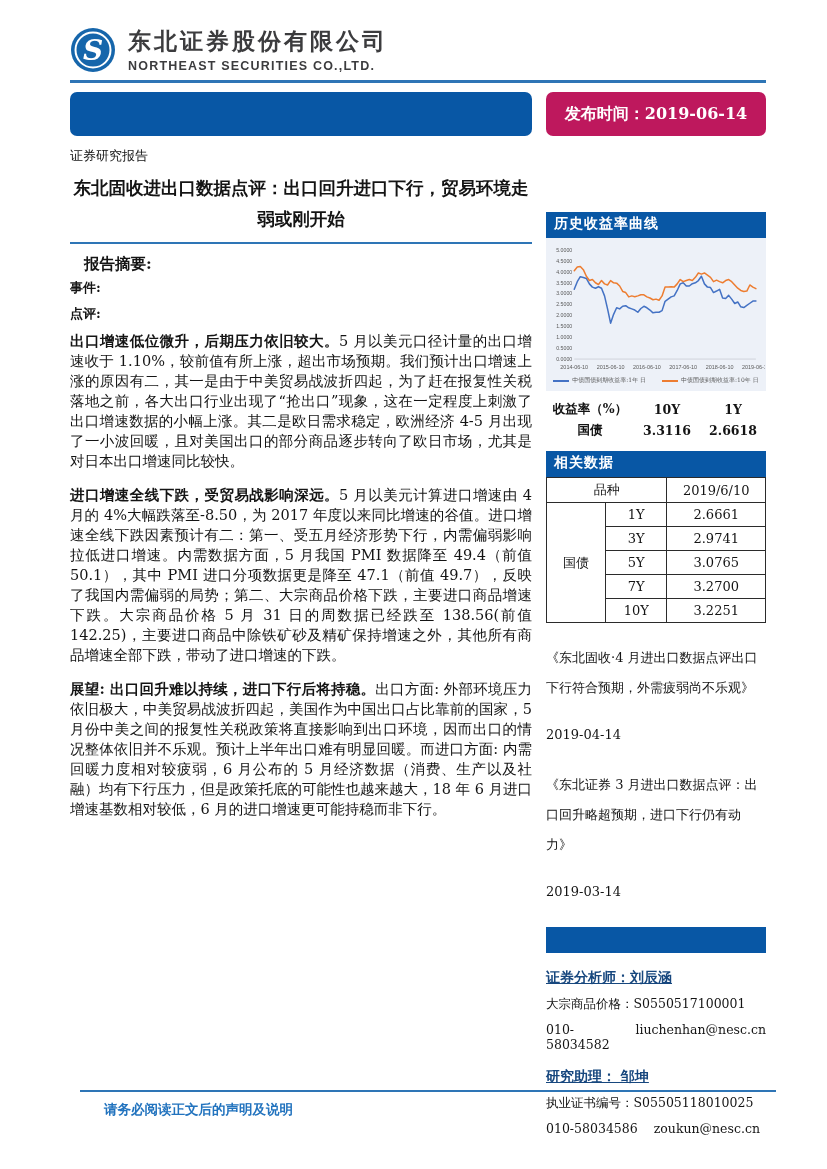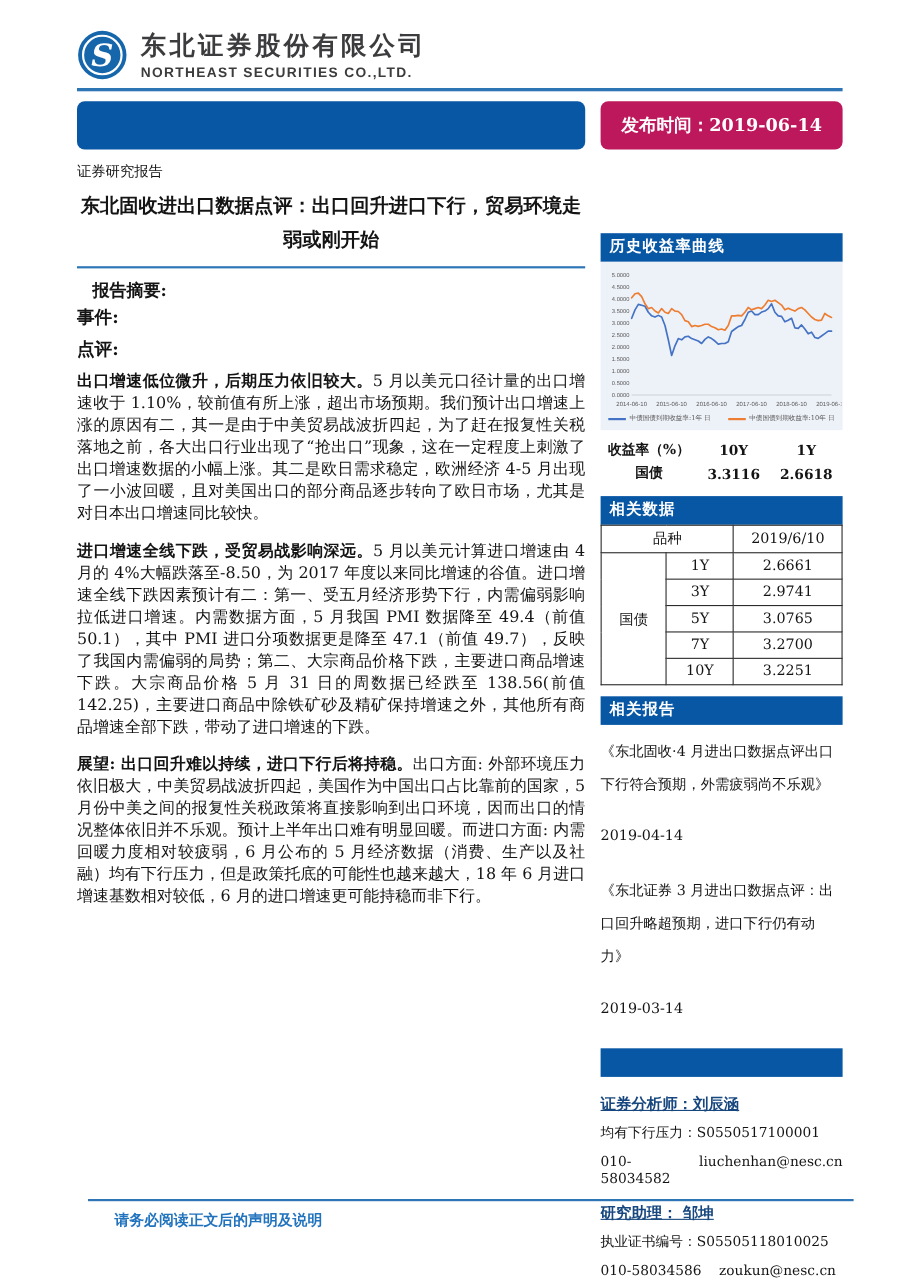--- a/index.html
+++ b/index.html
@@ -22,21 +22,21 @@
   .report-type{font-size:13px;margin-top:11px;}
 
   
   .columns{display:flex;margin-top:2px;}
   .col-left{width:462px;}
   .col-right{width:220px;margin-left:14px;}
 
   .title{font-size:17.5px;font-weight:bold;text-align:center;line-height:1.75;margin-top:6px;}
   .title-rule{height:2px;background:#2E75B6;margin:8px 0 6px;}
   .summary-label{font-size:15.5px;font-weight:bold;padding-left:14px;margin:10px 0 4px;}
-  .sec-label{font-size:16px;font-weight:bold;margin:2px 0 8px;}
+  .sec-label{font-size:13px;font-weight:bold;margin:2px 0 8px;}
   .para{font-size:14.5px;line-height:1.38;text-align:justify;margin:0 0 14px;}
   .para b{font-weight:bold;}
 
   
   .col-right{padding-top:45px;}
   .side-header{background:#0857A5;color:#fff;font-weight:bold;font-size:14px;
                padding:3px 8px 5px;letter-spacing:1px;}
   .chart-box{background:#edf1f8;padding:4px 1px 0;}
   #yield-chart{width:100%;display:block;}
   .legend{display:flex;justify-content:center;gap:16px;padding:1px 0 6px;background:#edf1f8;}
@@ -176,29 +176,28 @@
             <td>3.2700</td>
           </tr>
           <tr>
             <td>10Y</td>
             <td>3.2251</td>
           </tr>
         </tbody>
           </table>
 
         <div class="sep"></div>
-        <div class="side-header">相关报告</div>
         <div class="report-item">《东北固收·4 月进出口数据点评出口下行符合预期，外需疲弱尚不乐观》</div>
         <div class="report-date">2019-04-14</div>
         <div class="report-item">《东北证券 3 月进出口数据点评：出口回升略超预期，进口下行仍有动力》</div>
         <div class="report-date">2019-03-14</div>
 
         <div class="analyst-bar"></div>
         <div class="analyst-name">证券分析师：刘辰涵</div>
-        <div class="analyst-line">均有下行压力：S0550517100001</div>
+        <div class="analyst-line">大宗商品价格：S0550517100001</div>
         <div class="analyst-contact">
           <span>010-58034582</span>
           <span>liuchenhan@nesc.cn</span>
         </div>
         <div class="analyst-name">研究助理： 邹坤</div>
         <div class="analyst-line">执业证书编号：S05505118010025</div>
         <div class="analyst-contact">
           <span>010-58034586</span>
           <span>zoukun@nesc.cn</span>
         </div>

